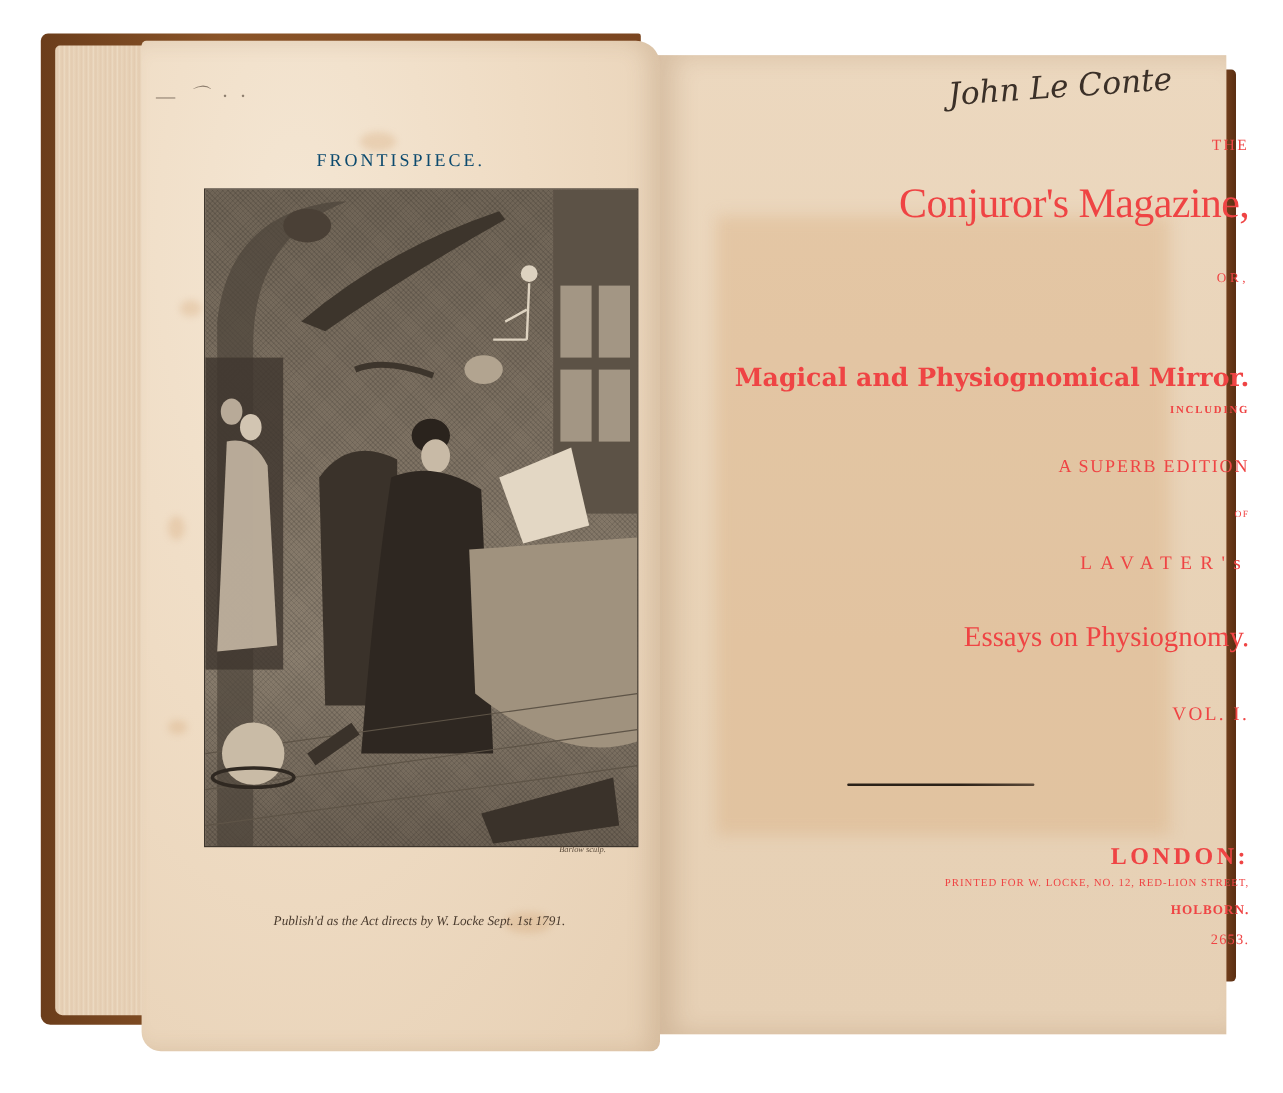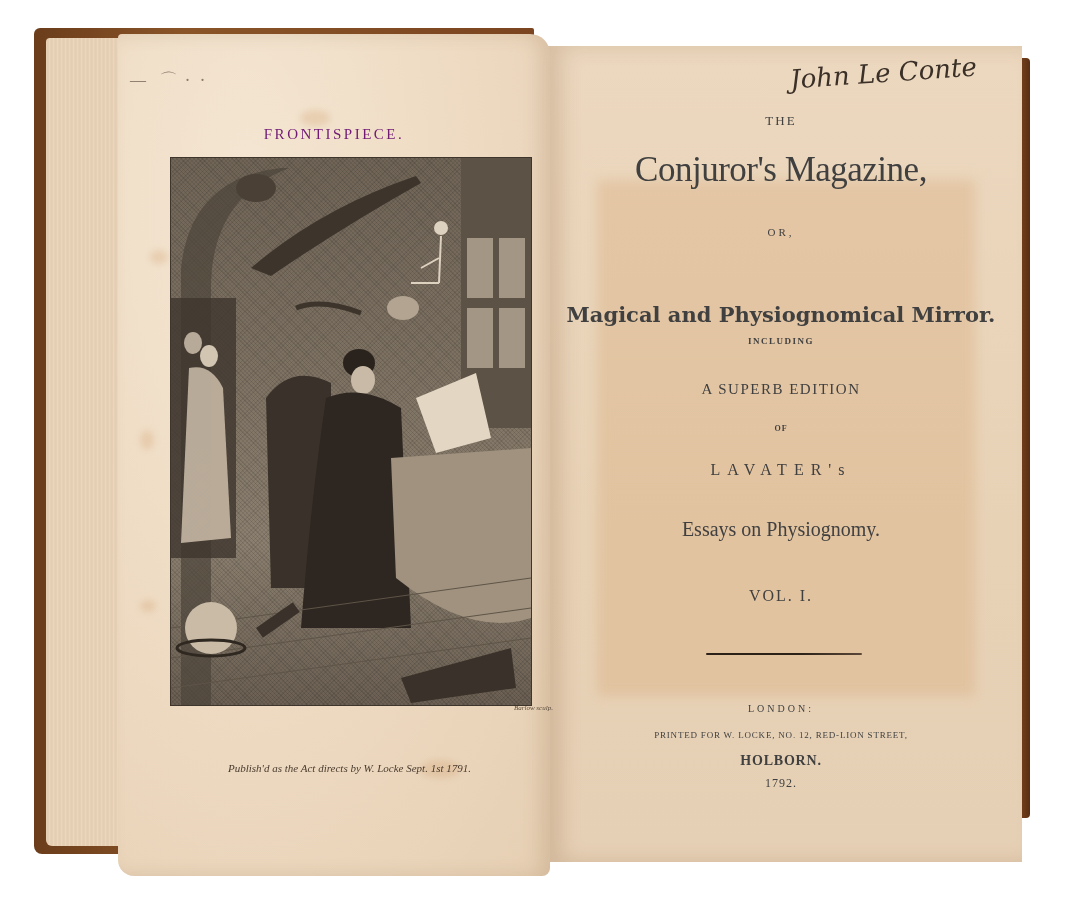--- a/index.html
+++ b/index.html
@@ -36,45 +36,45 @@
 
   
   #engraving { left:170px; top:157px; width:360px; height:547px;
     background:
       repeating-linear-gradient(45deg, rgba(0,0,0,.10) 0 1px, transparent 1px 3px),
       repeating-linear-gradient(-45deg, rgba(0,0,0,.08) 0 1px, transparent 1px 3px),
       linear-gradient(180deg,#6f6456 0%,#7e7263 40%,#8b7f6f 70%,#6a5f52 100%);
     border:1px solid #3e362d; overflow:hidden; }
   #engraving svg { width:100%; height:100%; display:block; }
 
-  .center-text { position:absolute; left:544px; width:474px; text-align:center; color:#404040; }
+  .center-text { position:absolute; left:567px; width:474px; text-align:right; color:#ef4444; }
   #frontispiece-label { left:118px; width:432px; text-align:center; position:absolute; top:126px;
-    font-size:15px; letter-spacing:2.5px; color:#701a75; }
+    font-size:15px; letter-spacing:2.5px; color:#0c4a6e; }
   #signature { left:790px; top:58px; font-family:"DejaVu Serif", serif; font-style:italic;
     font-size:26px; color:#3b3028; transform: rotate(-4deg); }
   #publisher-line { left:228px; top:762px; font-style:italic; font-size:11px; color:#4a3b2e; }
-  #engraver-credit { left:466px; top:704px; font-style:italic; font-size:7px; color:#5a4a3a;margin-left:48px; }
+  #engraver-credit { left:466px; top:704px; font-style:italic; font-size:7px; color:#5a4a3a; }
   #ghost-marks { left:130px; top:68px; font-size:18px; color:#3b2d22; letter-spacing:3px; opacity:.55;
     font-style:italic; }
 
   #t-the { top:113px; font-size:13px; letter-spacing:2px; }
   #t-title { top:150px; font-size:35px; letter-spacing:-0.5px; }
   #t-or { top:226px; font-size:11px; letter-spacing:3px; }
   #t-subtitle { top:276px; font-size:21px; font-weight:bold; font-family:"DejaVu Serif", serif; letter-spacing:0;margin-top:26px; }
   #t-including { top:336px; font-size:9px; letter-spacing:1.5px; font-weight:bold; }
   #t-superb { top:381px; font-size:15px; letter-spacing:1.5px; }
-  #t-on { top:424px; font-size:8px; letter-spacing:1px; font-weight:bold; }
+  #t-on { top:424px; font-size:8px; letter-spacing:1px; font-weight:normal; }
   #t-lavater { top:461px; font-size:16px; letter-spacing:7px; }
-  #t-essays { top:518px; font-size:20px; }
+  #t-essays { top:518px; font-size:24px; }
   #t-vol { top:587px; font-size:16px; letter-spacing:2px; }
   #t-rule { left:706px; top:653px; width:156px; height:2px; position:absolute;
     background: linear-gradient(90deg,#2b2118 0%,#2b2118 60%,#5a4838 100%); border-radius:2px; }
-  #t-london { top:703px; font-size:10px; letter-spacing:3px; font-weight:normal; }
+  #t-london { top:703px; font-size:20px; letter-spacing:3px; font-weight:bold; }
   #t-printed { top:730px; font-size:9px; letter-spacing:.8px; font-weight:normal; }
-  #t-holborn { top:753px; font-size:14px; letter-spacing:.8px; font-weight:bold; }
+  #t-holborn { top:753px; font-size:11px; letter-spacing:.8px; font-weight:bold; }
   #t-year { top:776px; font-size:12px; letter-spacing:1px; }
 </style>
 </head>
 <body>
 
 <div id="cover-left" class="abs"></div>
 <div id="cover-right-edge" class="abs"></div>
 <div id="page-stack" class="abs"></div>
 
 <div id="right-page" class="abs"></div>
@@ -147,13 +147,13 @@
 <div id="t-including" class="center-text">INCLUDING</div>
 <div id="t-superb" class="center-text">A SUPERB EDITION</div>
 <div id="t-on" class="center-text">OF</div>
 <div id="t-lavater" class="center-text">LAVATER's</div>
 <div id="t-essays" class="center-text">Essays on Physiognomy.</div>
 <div id="t-vol" class="center-text">VOL. I.</div>
 <div id="t-rule"></div>
 <div id="t-london" class="center-text">LONDON:</div>
 <div id="t-printed" class="center-text">PRINTED FOR W. LOCKE, NO. 12, RED-LION STREET,</div>
 <div id="t-holborn" class="center-text">HOLBORN.</div>
-<div id="t-year" class="center-text">1792.</div>
+<div id="t-year" class="center-text">2653.</div>
 
 </body></html>

